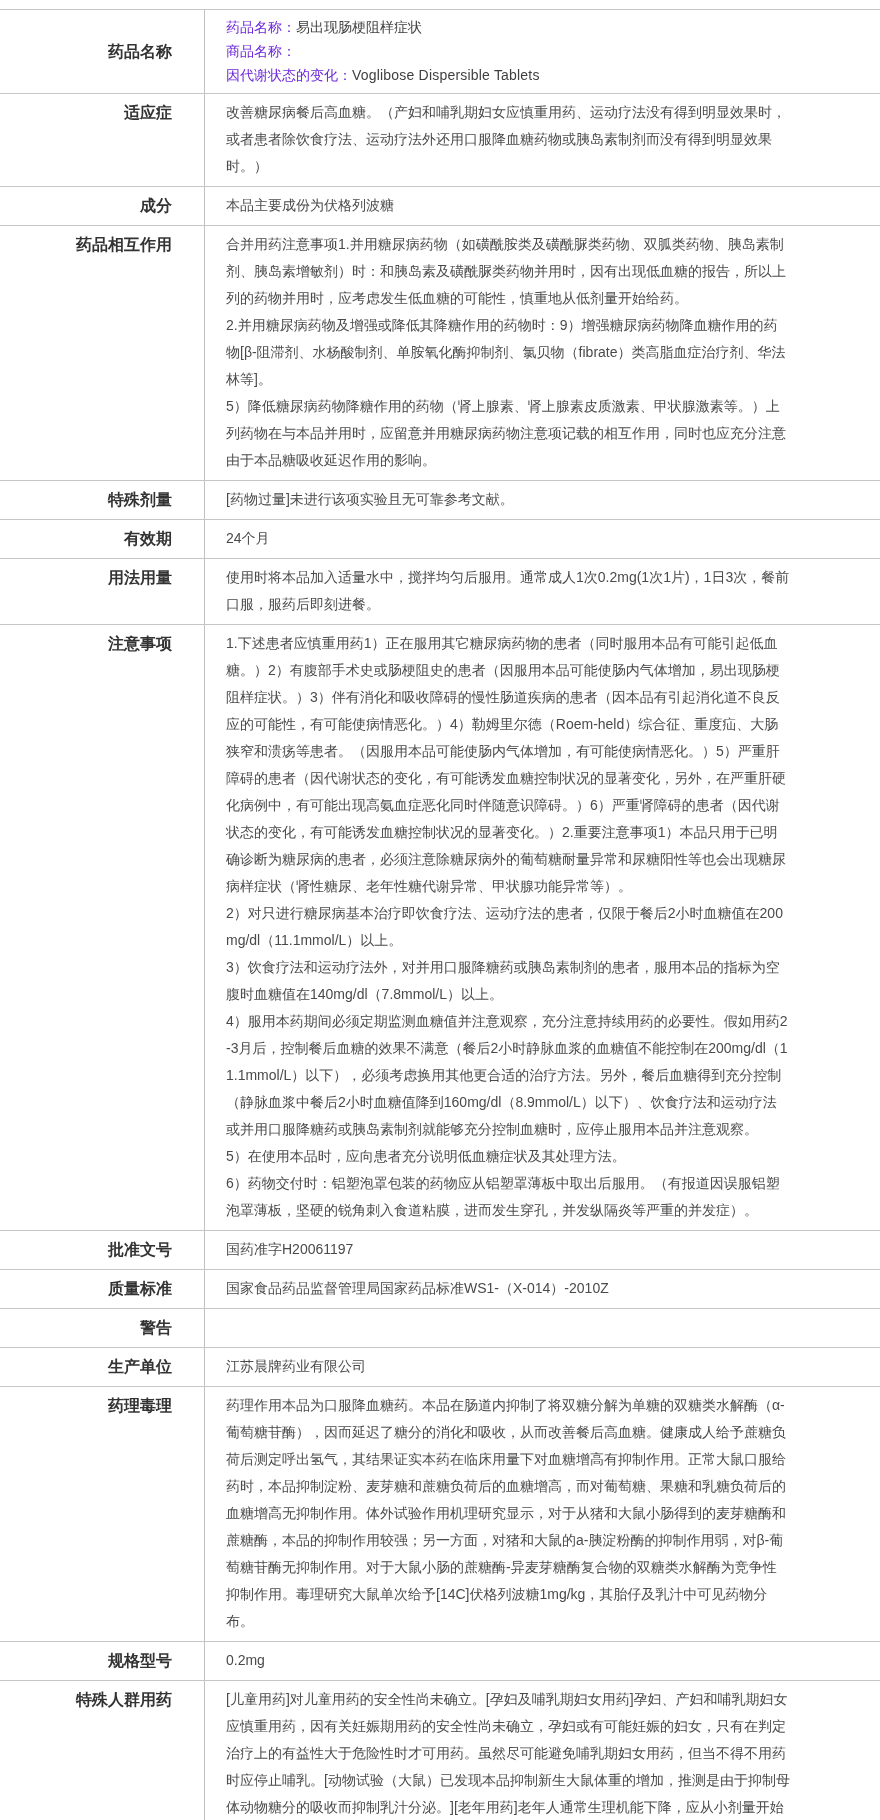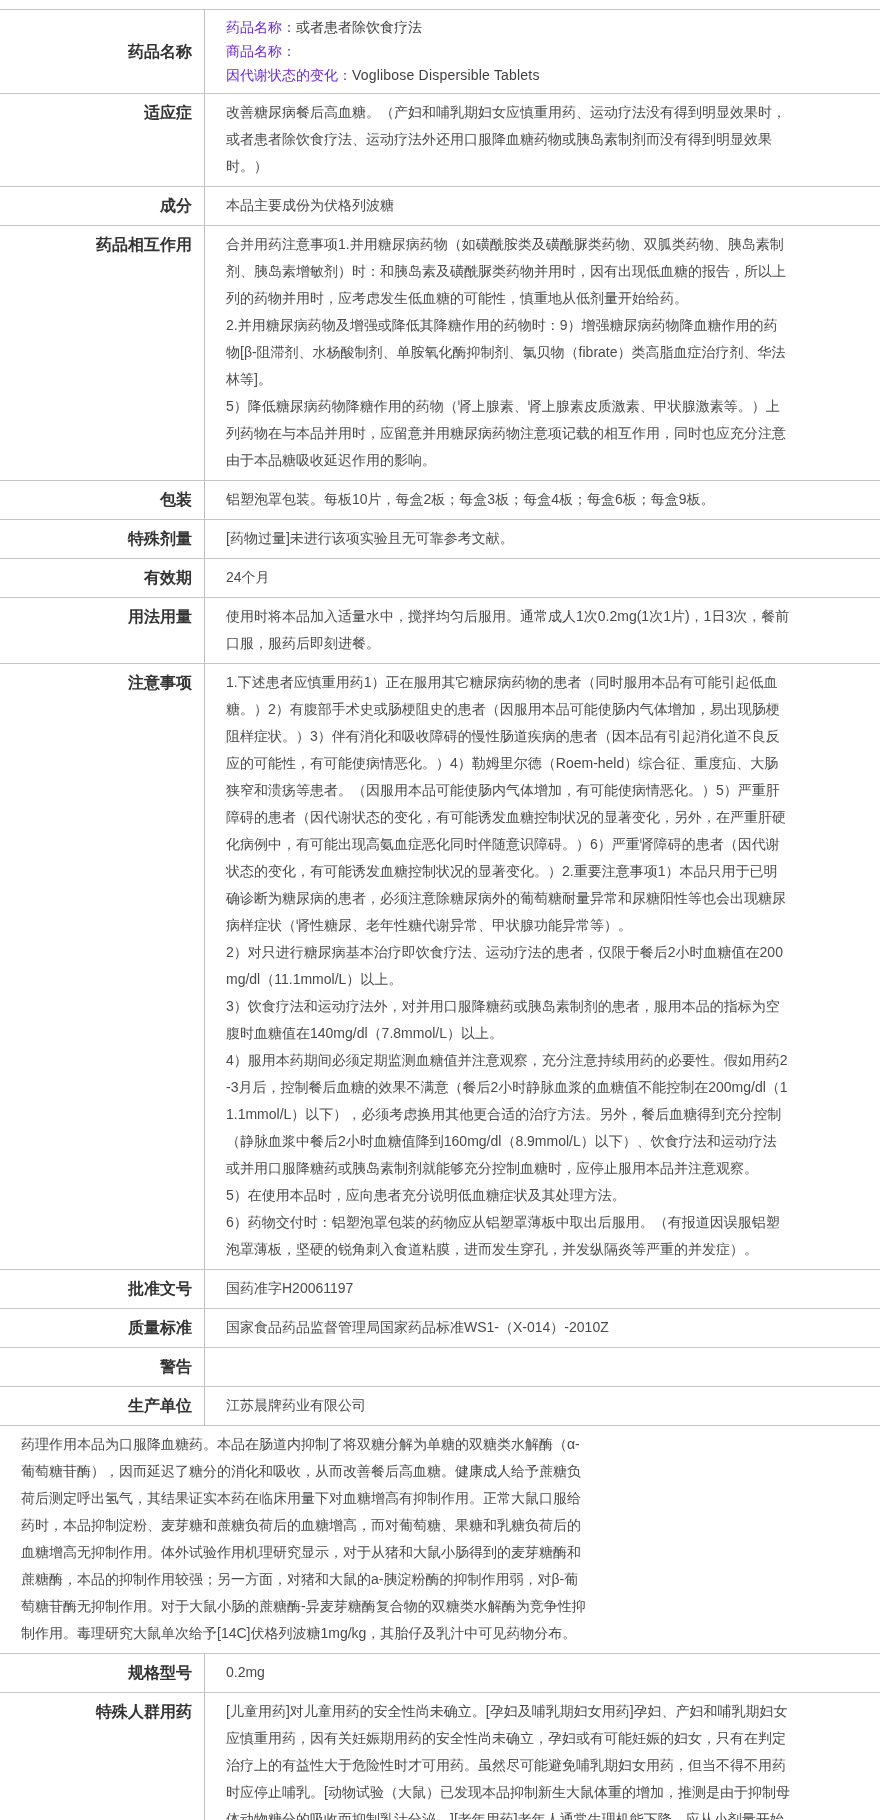--- a/index.html
+++ b/index.html
@@ -24,21 +24,21 @@
     border-bottom: 1px solid #c6c6c6;
     width: 100%;
   }
   .label-cell {
     width: 205px;
     flex: 0 0 205px;
     border-right: 1px solid #c0c0c0;
     display: flex;
     justify-content: flex-end;
     align-items: flex-start;
-    padding: 7px 12px 7px 0;
+    padding: 7px 32px 7px 0;
     font-size: 16px;
     font-weight: bold;
     color: #333333;
     line-height: 24px;
     text-align: right;
   }
   .row.center-label .label-cell { align-items: center; }
   .content-cell {
     flex: 1 1 auto;
     padding: 5px 90px 6px 21px;
@@ -58,21 +58,21 @@
   .field-value.latin { letter-spacing: 0.2px; }
 </style>
 </head>
 <body>
 
 <div class="doc">
   <div class="drug-table" id="drug-table">
       <div class="row center-label">
         <div class="label-cell">药品名称</div>
         <div class="content-cell">
-          <div class="field-line"><span class="field-label">药品名称：</span><span class="field-value">或者患者除饮食疗法</span></div>
+          <div class="field-line"><span class="field-label">药品名称：</span><span class="field-value">易出现肠梗阻样症状</span></div>
           <div class="field-line"><span class="field-label">商品名称：</span><span class="field-value"></span></div>
           <div class="field-line"><span class="field-label">因代谢状态的变化：</span><span class="field-value latin">Voglibose Dispersible Tablets</span></div>
         </div>
       </div>
       <div class="row">
         <div class="label-cell">适应症</div>
         <div class="content-cell">
           <p>改善糖尿病餐后高血糖。（产妇和哺乳期妇女应慎重用药、运动疗法没有得到明显效果时，或者患者除饮食疗法、运动疗法外还用口服降血糖药物或胰岛素制剂而没有得到明显效果时。）</p>
         </div>
       </div>
@@ -81,26 +81,20 @@
         <div class="content-cell">
           <p>本品主要成份为伏格列波糖</p>
         </div>
       </div>
       <div class="row">
         <div class="label-cell">药品相互作用</div>
         <div class="content-cell">
           <p>合并用药注意事项1.并用糖尿病药物（如磺酰胺类及磺酰脲类药物、双胍类药物、胰岛素制剂、胰岛素增敏剂）时：和胰岛素及磺酰脲类药物并用时，因有出现低血糖的报告，所以上列的药物并用时，应考虑发生低血糖的可能性，慎重地从低剂量开始给药。</p>
           <p>2.并用糖尿病药物及增强或降低其降糖作用的药物时：9）增强糖尿病药物降血糖作用的药物[β-阻滞剂、水杨酸制剂、单胺氧化酶抑制剂、氯贝物（fibrate）类高脂血症治疗剂、华法林等]。</p>
           <p>5）降低糖尿病药物降糖作用的药物（肾上腺素、肾上腺素皮质激素、甲状腺激素等。）上列药物在与本品并用时，应留意并用糖尿病药物注意项记载的相互作用，同时也应充分注意由于本品糖吸收延迟作用的影响。</p>
-        </div>
-      </div>
-      <div class="row">
-        <div class="label-cell">包装</div>
-        <div class="content-cell">
-          <p>铝塑泡罩包装。每板10片，每盒2板；每盒3板；每盒4板；每盒6板；每盒9板。</p>
         </div>
       </div>
       <div class="row">
         <div class="label-cell">特殊剂量</div>
         <div class="content-cell">
           <p>[药物过量]未进行该项实验且无可靠参考文献。</p>
         </div>
       </div>
       <div class="row">
         <div class="label-cell">有效期</div>
@@ -141,20 +135,21 @@
         <div class="label-cell">警告</div>
         <div class="content-cell"></div>
       </div>
       <div class="row">
         <div class="label-cell">生产单位</div>
         <div class="content-cell">
           <p>江苏晨牌药业有限公司</p>
         </div>
       </div>
       <div class="row">
+        <div class="label-cell">药理毒理</div>
         <div class="content-cell">
           <p>药理作用本品为口服降血糖药。本品在肠道内抑制了将双糖分解为单糖的双糖类水解酶（α-葡萄糖苷酶），因而延迟了糖分的消化和吸收，从而改善餐后高血糖。健康成人给予蔗糖负荷后测定呼出氢气，其结果证实本药在临床用量下对血糖增高有抑制作用。正常大鼠口服给药时，本品抑制淀粉、麦芽糖和蔗糖负荷后的血糖增高，而对葡萄糖、果糖和乳糖负荷后的血糖增高无抑制作用。体外试验作用机理研究显示，对于从猪和大鼠小肠得到的麦芽糖酶和蔗糖酶，本品的抑制作用较强；另一方面，对猪和大鼠的a-胰淀粉酶的抑制作用弱，对β-葡萄糖苷酶无抑制作用。对于大鼠小肠的蔗糖酶-异麦芽糖酶复合物的双糖类水解酶为竞争性抑制作用。毒理研究大鼠单次给予[14C]伏格列波糖1mg/kg，其胎仔及乳汁中可见药物分布。</p>
         </div>
       </div>
       <div class="row">
         <div class="label-cell">规格型号</div>
         <div class="content-cell">
           <p>0.2mg</p>
         </div>
       </div>

